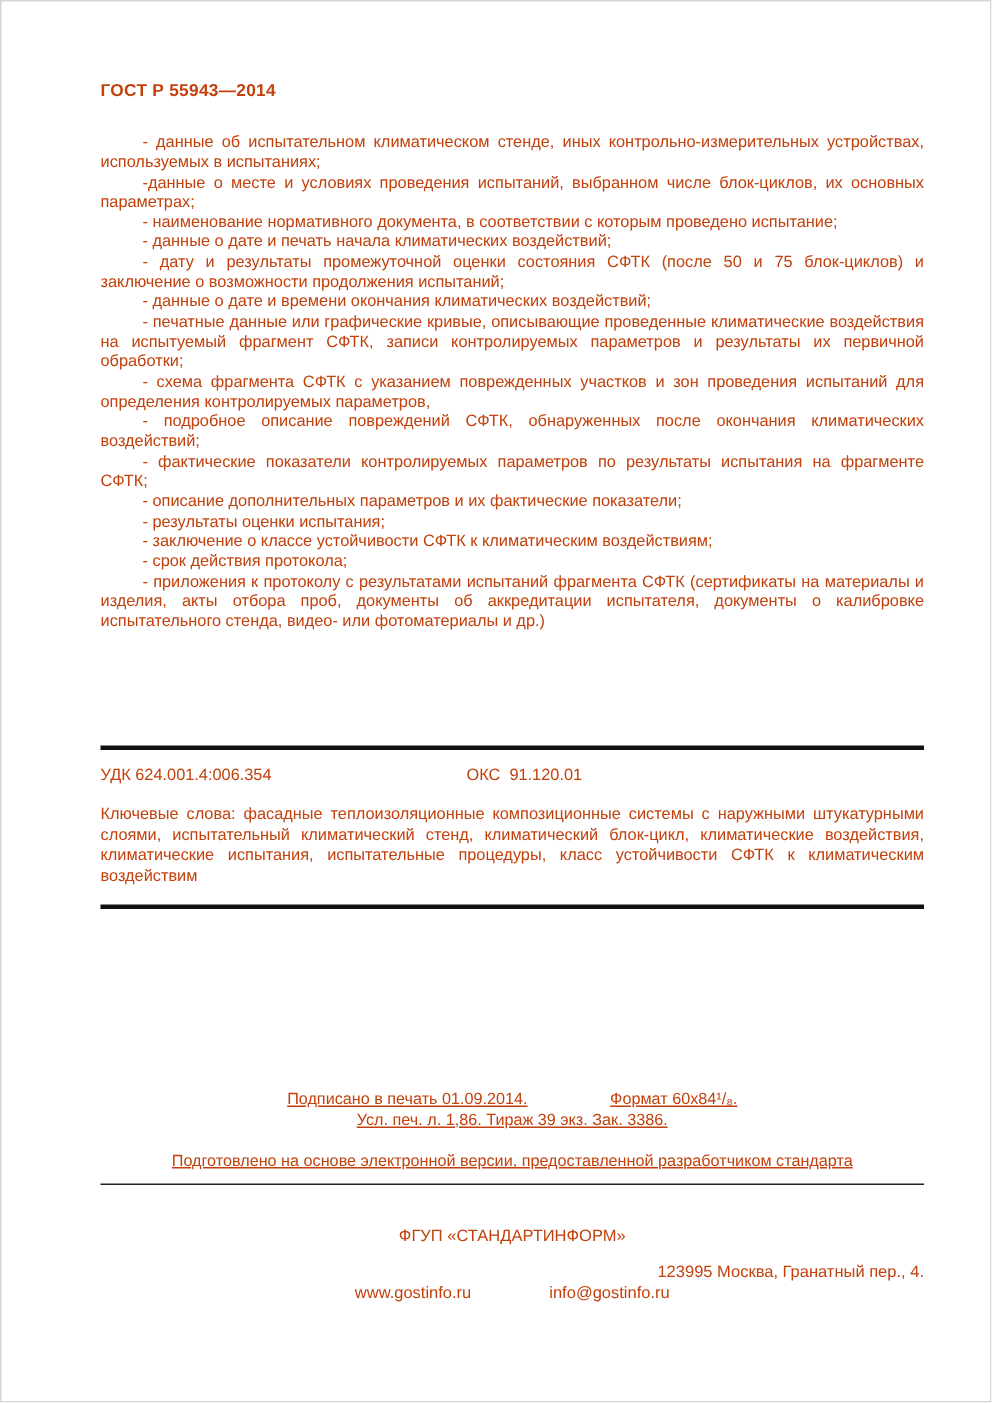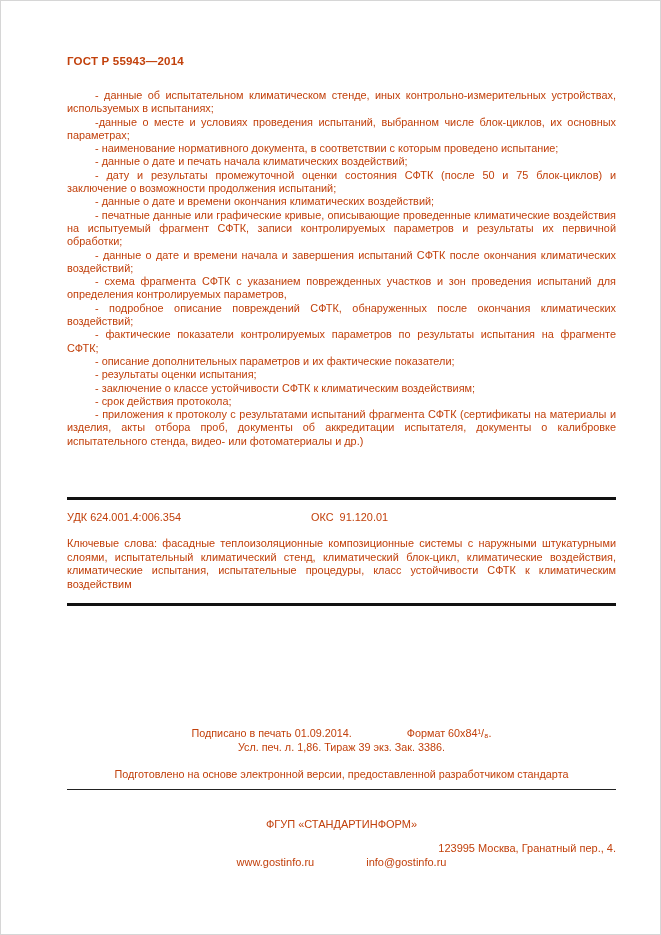--- a/index.html
+++ b/index.html
@@ -65,20 +65,21 @@
     font-size: 10.9px;
     line-height: 13.6px;
     text-align: justify;
     height: 57px;
     overflow: hidden;
   }
   .imprint {
     font-size: 10.8px;
     line-height: 13.5px;
     text-align: center;
+    text-decoration: underline;
   }
   .imprint-line1 {
     margin-top: 121px;
     display: flex;
     justify-content: center;
     gap: 55px;
   }
   .prepared { margin-top: 14px; }
   .publisher {
     font-size: 11px;
@@ -102,21 +103,20 @@
     <div class="std-code">ГОСТ Р 55943—2014</div>
 
     <div class="body-text">
       <p class="item">- данные об испытательном климатическом стенде, иных контрольно-измерительных устройствах, используемых в испытаниях;</p>
       <p class="item">-данные о месте и условиях проведения испытаний, выбранном числе блок-циклов, их основных параметрах;</p>
       <p class="item">- наименование нормативного документа, в соответствии с которым проведено испытание;</p>
       <p class="item">- данные о дате и печать начала климатических воздействий;</p>
       <p class="item">- дату и результаты промежуточной оценки состояния СФТК (после 50 и 75 блок-циклов) и заключение о возможности продолжения испытаний;</p>
       <p class="item">- данные о дате и времени окончания климатических воздействий;</p>
       <p class="item">- печатные данные или графические кривые, описывающие проведенные климатические воздействия на испытуемый фрагмент СФТК, записи контролируемых параметров и результаты их первичной обработки;</p>
-      <p class="item">- данные о дате и времени начала и завершения испытаний СФТК после окончания климатических воздействий;</p>
       <p class="item">- схема фрагмента СФТК с указанием поврежденных участков и зон проведения испытаний для определения контролируемых параметров,</p>
       <p class="item">- подробное описание повреждений СФТК, обнаруженных после окончания климатических воздействий;</p>
       <p class="item">- фактические показатели контролируемых параметров по результаты испытания на фрагменте СФТК;</p>
       <p class="item">- описание дополнительных параметров и их фактические показатели;</p>
       <p class="item">- результаты оценки испытания;</p>
       <p class="item">- заключение о классе устойчивости СФТК к климатическим воздействиям;</p>
       <p class="item">- срок действия протокола;</p>
       <p class="item">- приложения к протоколу с результатами испытаний фрагмента СФТК (сертификаты на материалы и изделия, акты отбора проб, документы об аккредитации испытателя, документы о калибровке испытательного стенда, видео- или фотоматериалы  и др.)</p>
     </div>
 

